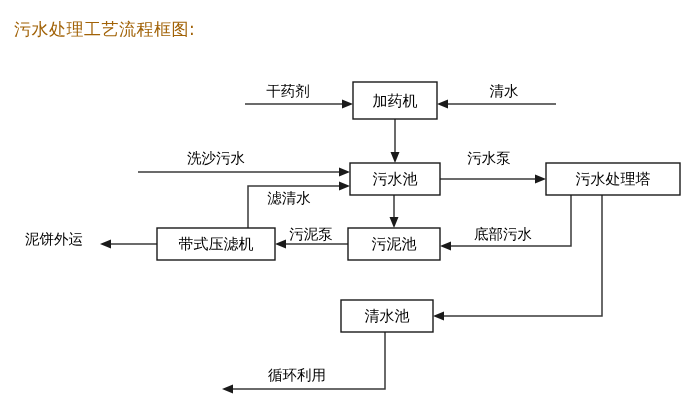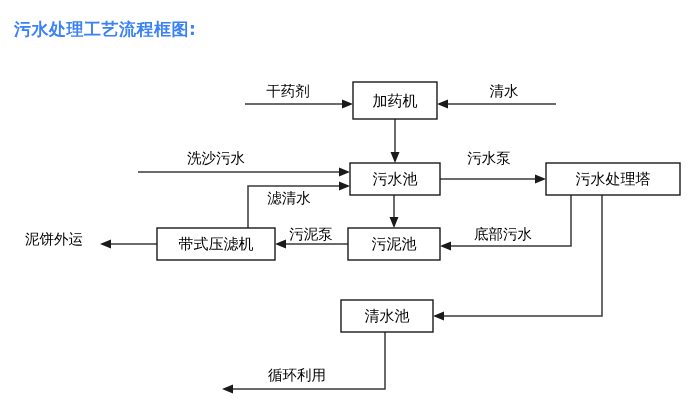--- a/index.html
+++ b/index.html
@@ -12,22 +12,22 @@
     height: 420px;
     position: relative;
     font-family: "DejaVu Sans", "Liberation Sans", sans-serif;
     overflow: hidden;
   }
   #page-title {
     position: absolute;
     left: 14px;
     top: 18px;
     font-size: 17px;
-    font-weight: bold;
-    color: #3b82f6;
+    font-weight: normal;
+    color: #a16207;
     letter-spacing: 0.5px;
     white-space: nowrap;
   }
   #flow-svg {
     position: absolute;
     left: 0;
     top: 0;
   }
   .node-box {
     fill: #ffffff;

